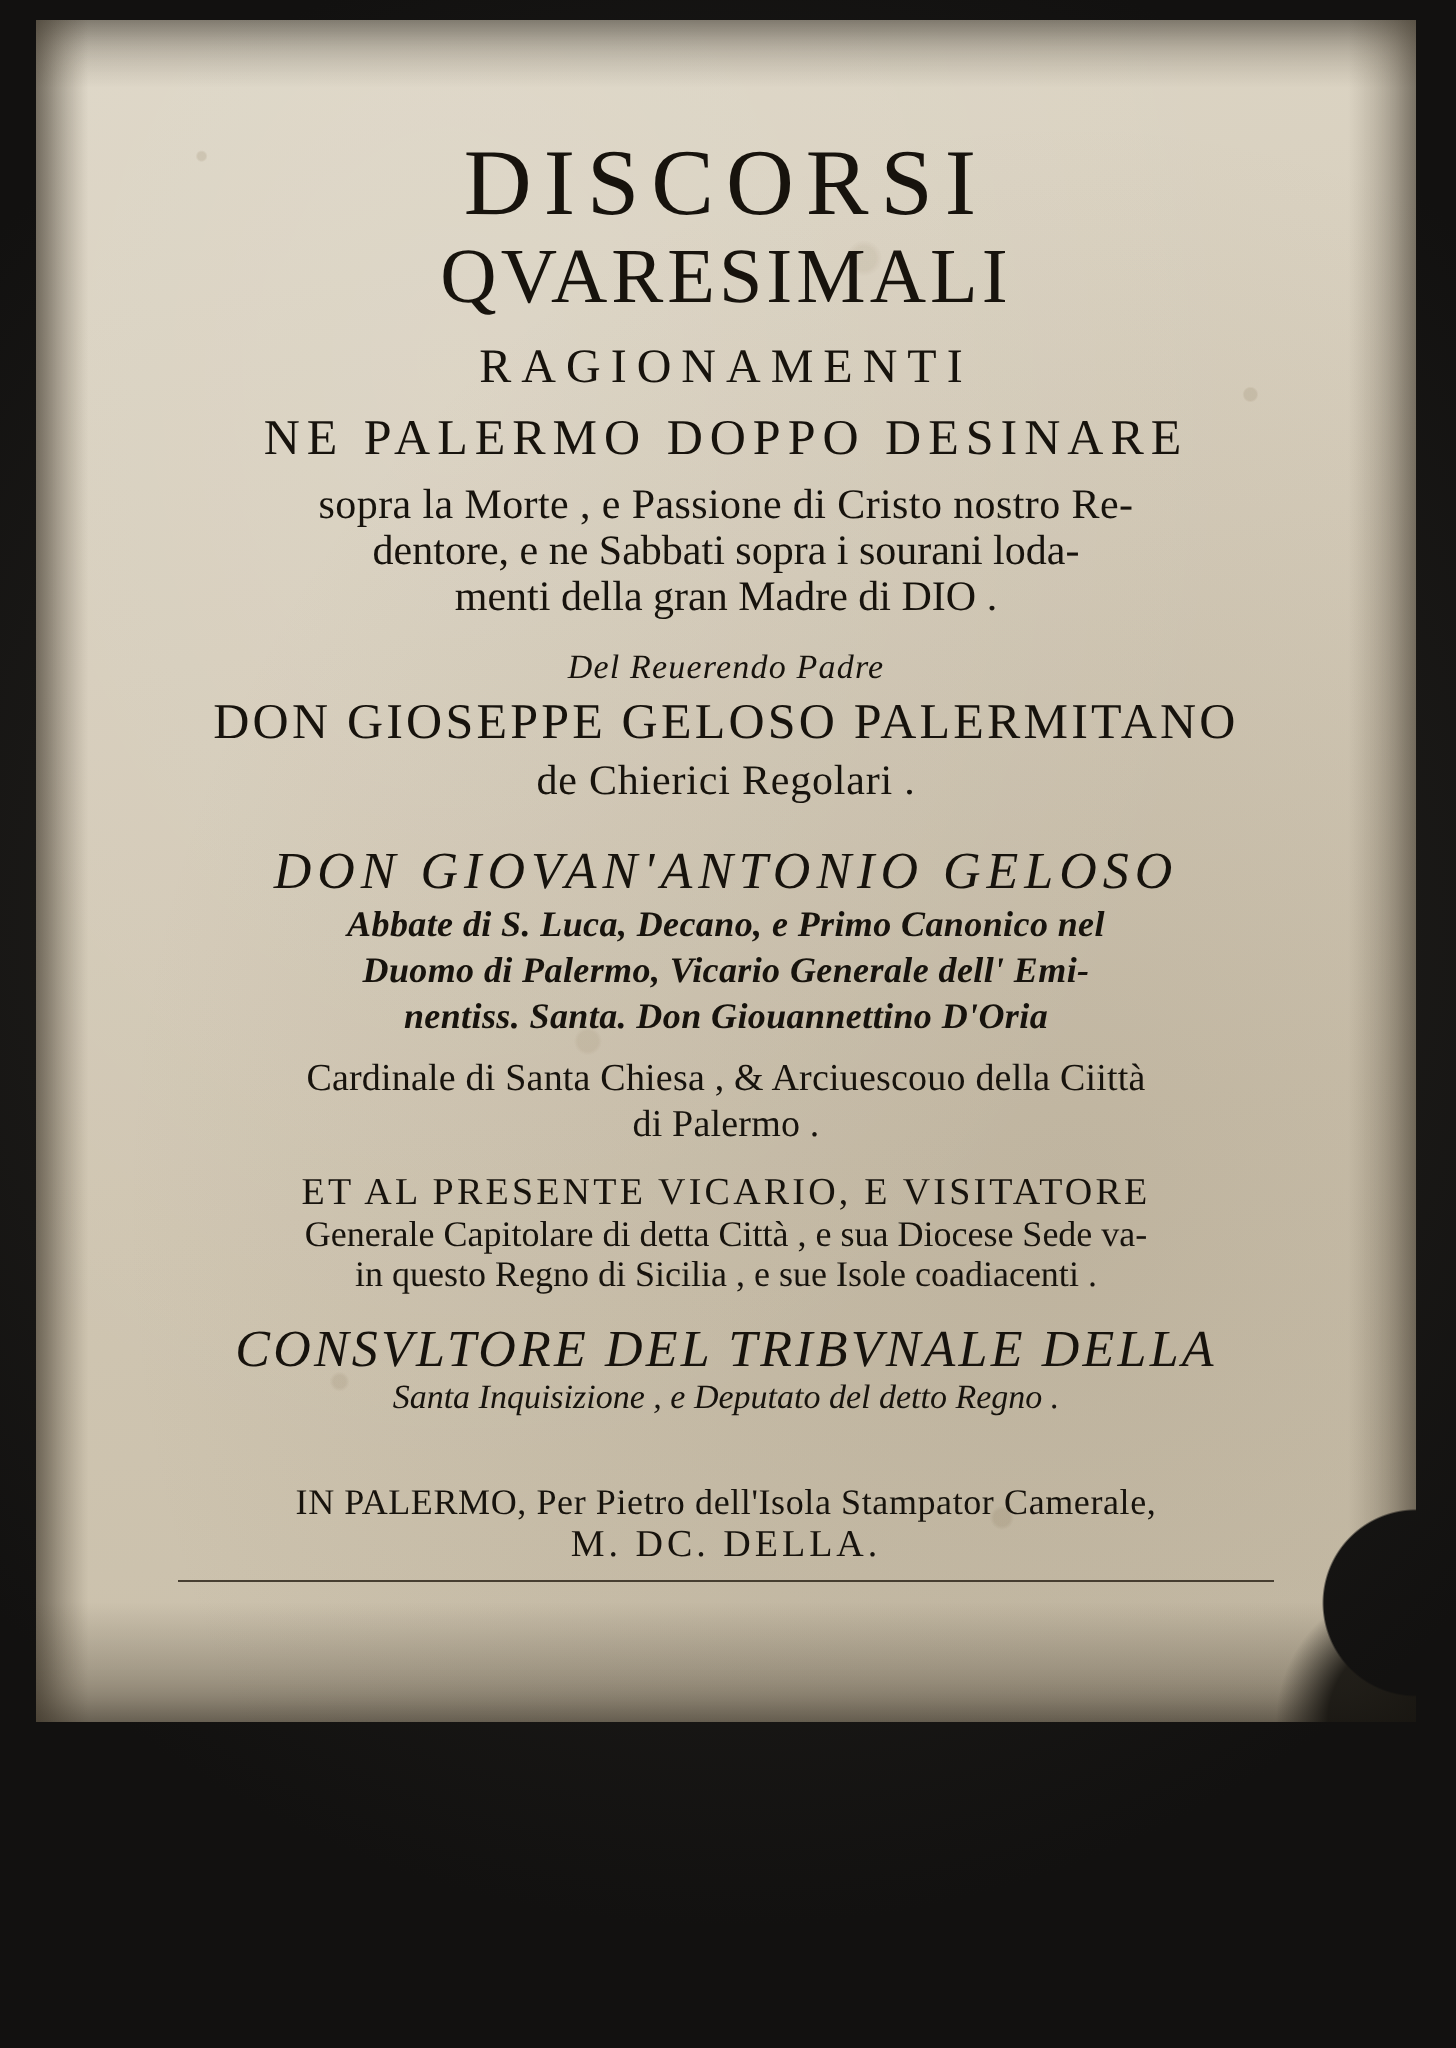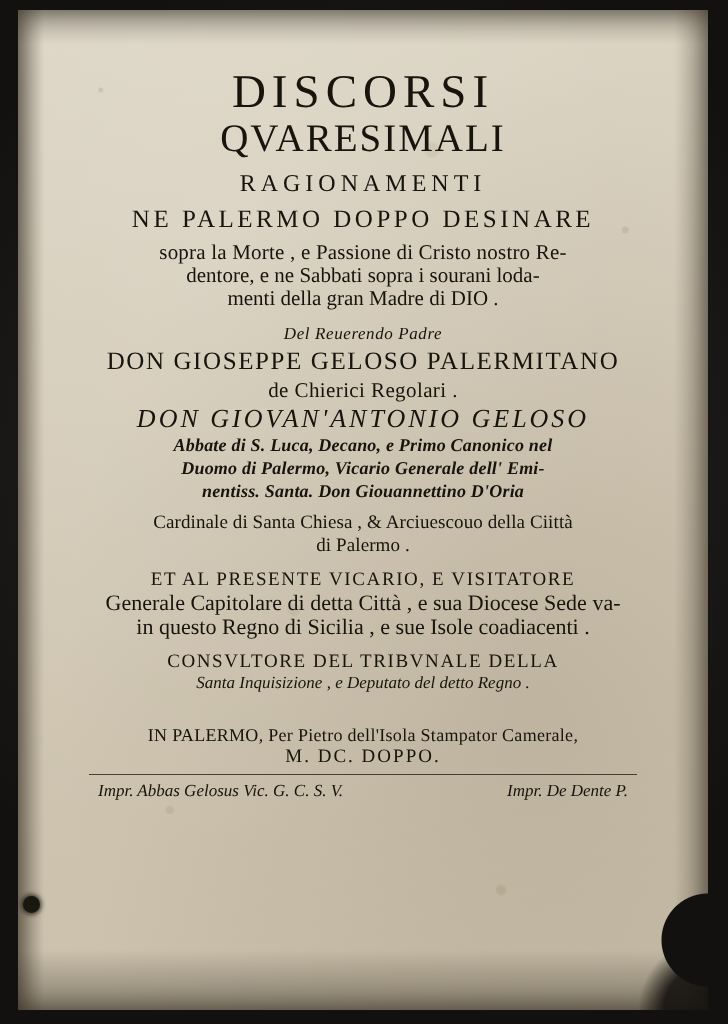--- a/index.html
+++ b/index.html
@@ -24,21 +24,21 @@
       radial-gradient(circle at 50% 45%, #2a2824 0%, #121110 75%);
     z-index: 0;
   }
 
   
   #sheet {
     position: absolute;
     left: 18px;
     top: 10px;
     width: 690px;
-    height: 1000px;
+    height: 851px;
     z-index: 1;
     background:
       radial-gradient(ellipse at 30% 20%, rgba(255,255,255,0.10), rgba(255,255,255,0) 60%),
       radial-gradient(ellipse at 75% 70%, rgba(120,105,80,0.18), rgba(0,0,0,0) 65%),
       linear-gradient(172deg, #ddd6c6 0%, #d6cdbb 35%, #cfc5b1 65%, #c9bfaa 100%);
     box-shadow: 0 0 22px rgba(0,0,0,0.55) inset, 0 0 10px rgba(0,0,0,0.6);
     -webkit-mask-image:
       radial-gradient(circle at 100% 93%, transparent 0 46px, #000 47px),
       linear-gradient(#000, #000);
     mask-image:
@@ -173,45 +173,46 @@
   }
   .dedic {
     font-size: 20px;
     letter-spacing: 2px;
     margin-top: 18px;
   }
   .dedicname {
     font-style: italic;
     font-size: 26px;
     letter-spacing: 3px;
-    margin-top: 4px;
+    margin-top: 21px;
   }
   .dedline {
     font-style: italic;
     font-size: 18px;
     margin-top: 4px;
     letter-spacing: 0.2px;
     font-weight: bold;
   }
   .plain {
     font-size: 19px;
     margin-top: 3px;
     letter-spacing: 0.1px;
   }
   .caps {
     font-size: 19px;
     letter-spacing: 1.6px;
     margin-top: 14px;
   }
   .small {
-    font-size: 22px;
+    font-size: 18px;
     margin-top: 1px;
   }
   .consult {
-    font-size: 19px;
+    font-style: italic;
+    font-size: 26px;
     letter-spacing: 1.6px;
     margin-top: 14px;
   }
   .consult2 {
     font-style: italic;
     font-size: 17px;
     margin-top: 2px;
   }
   .imprint {
     font-size: 18px;
@@ -276,26 +277,22 @@
       <div class="ln plain">di Palermo .</div>
 
       <div class="ln caps">ET AL PRESENTE VICARIO, E VISITATORE</div>
       <div class="ln small">Generale Capitolare di detta Città , e sua Diocese Sede va-</div>
       <div class="ln small">in questo Regno di Sicilia , e sue Isole coadiacenti .</div>
 
       <div class="ln consult">CONSVLTORE DEL TRIBVNALE DELLA</div>
       <div class="ln consult2">Santa Inquisizione , e Deputato del detto Regno .</div>
 
       <div class="ln imprint">IN PALERMO, Per Pietro dell'Isola Stampator Camerale,</div>
-      <div class="ln date">M. DC. DOPPO.</div>
+      <div class="ln date">M. DC. DELLA.</div>
 
       <div class="rule"></div>
 
-      <div class="approvals">
-        <span>Impr.  Abbas Gelosus Vic. G. C. S. V.</span>
-        <span>Impr.  De Dente P.</span>
-      </div>
 
     </div>
 
     <div class="punch"></div>
   </div>
 </div>
 
 </body></html>

